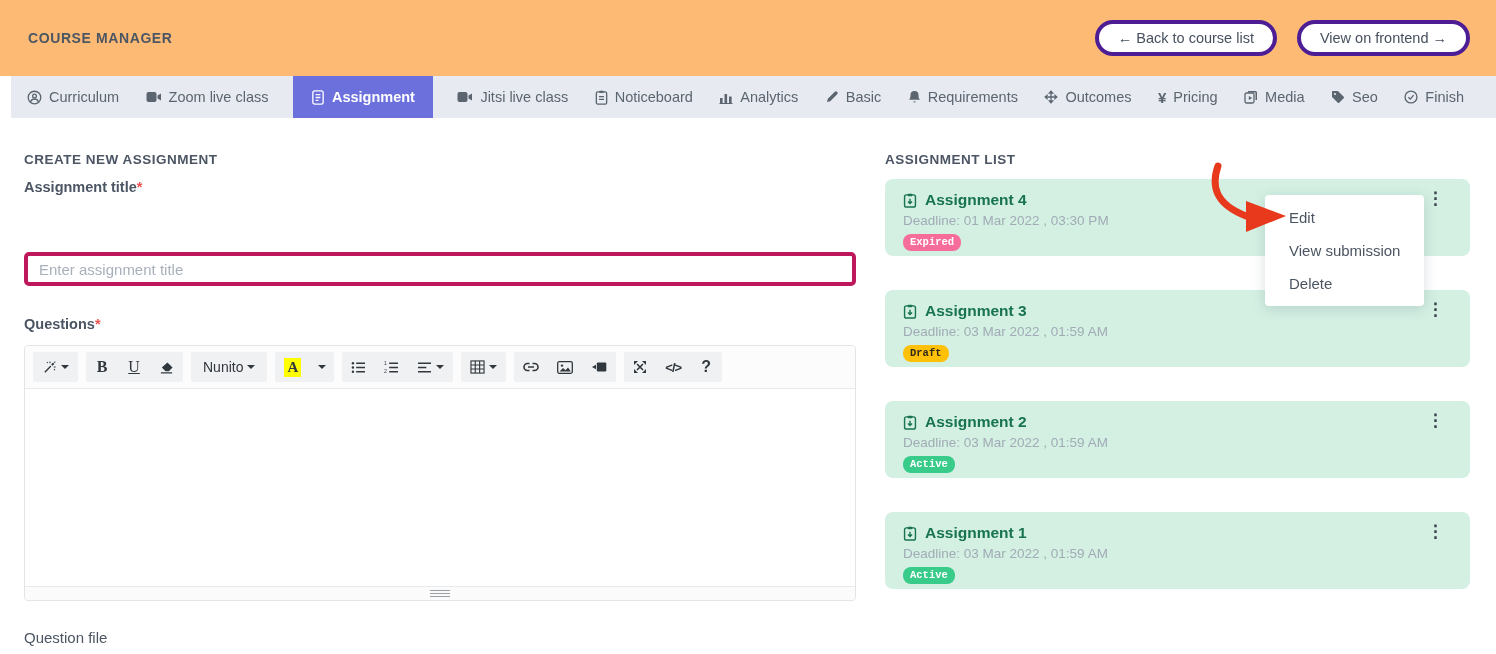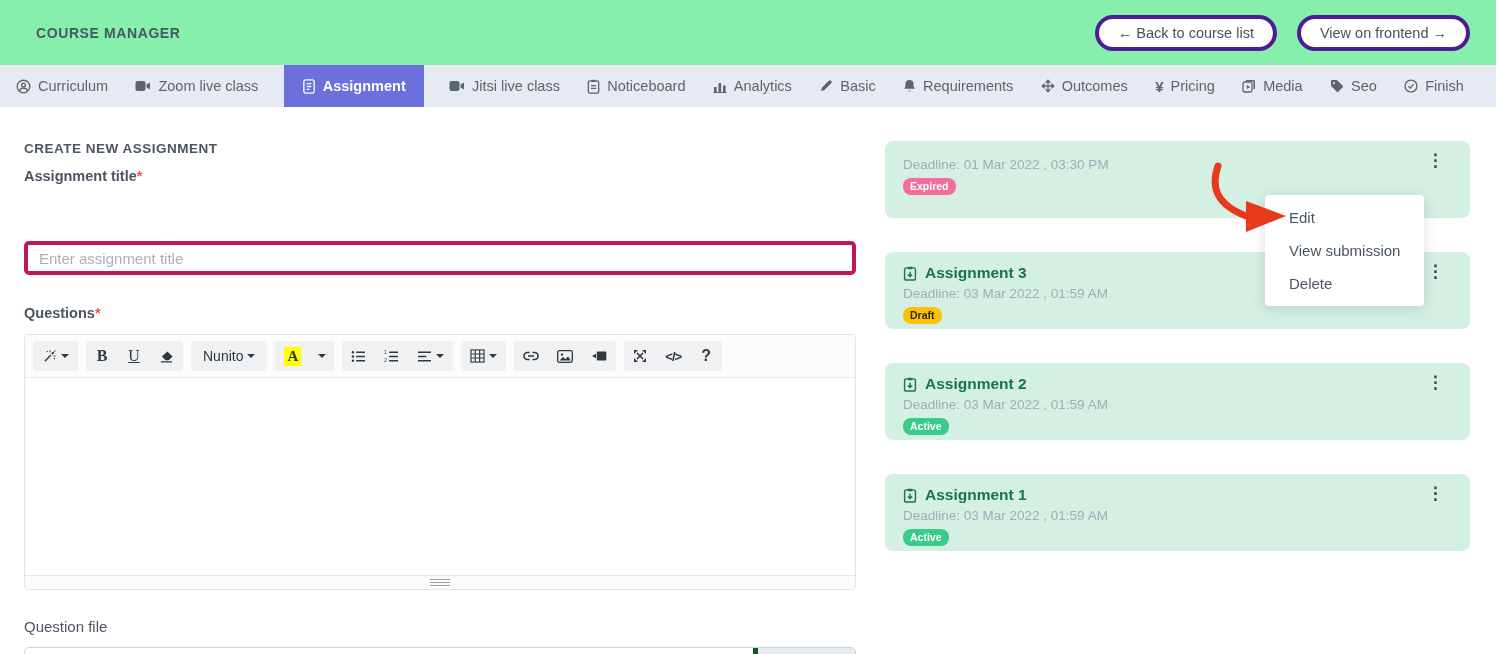--- a/index.html
+++ b/index.html
@@ -7,25 +7,25 @@
   body {
     font-family: "Liberation Sans", sans-serif;
     background: #ffffff;
     position: relative;
     overflow: hidden;
     color: #4b5563;
   }
 
   
   .header {
-    height: 65px;
-    display: flex;
-    align-items: center;
-    padding: 0 26px 0 36px;
-    background: #86efac;
+    height: 76px;
+    display: flex;
+    align-items: center;
+    padding: 0 26px 0 28px;
+    background: #fdba74;
   }
   .header-title {
     font-size: 14px;
     font-weight: bold;
     letter-spacing: .6px;
     color: #4b5663;
   }
   .header-actions { margin-left: auto; display: flex; gap: 20px; }
   .pill-btn {
     height: 36px;
@@ -43,20 +43,21 @@
   }
 
   
   .tabbar {
     height: 42px;
     background: #e7ebf1;
     display: flex;
     align-items: center;
     justify-content: space-between;
     padding: 0 30px 0 14px;
+    margin-left: 11px;
   }
   .tab {
     display: flex;
     align-items: center;
     gap: 7px;
     font-size: 14.5px;
     color: #5b6570;
     cursor: pointer;
     white-space: nowrap;
     height: 42px;
@@ -216,20 +217,21 @@
   .card-title svg { display: block; }
   .deadline { font-size: 13.5px; color: #a2abb5; margin-top: 4px; }
   .badge {
     display: inline-block;
     margin-top: 6px;
     font-size: 10.5px;
     font-weight: bold;
     padding: 3px 7px;
     border-radius: 8px;
     line-height: 1;
+    font-family: Liberation Mono, monospace;
   }
   .kebab {
     position: absolute;
     top: 11px;
     right: 26px;
     font-size: 17px;
     font-weight: bold;
     color: #39434e;
     cursor: pointer;
     line-height: 1;
@@ -552,22 +554,33 @@
     <div class="gap28"></div>
 
     <div class="plain-label">Question file</div>
     <div class="file-input">
       <div class="file-placeholder">Choose file</div>
       <div class="browse-btn">Browse</div>
     </div>
   </div>
 
   <div class="col-right">
+    <div class="section-title">ASSIGNMENT LIST</div>
 
     <div class="card">
+      <div class="card-title">
+        <span>
+            <svg width="14" height="15" viewBox="0 0 14 16" fill="none" stroke="#18734f" stroke-width="1.5">
+              <rect x="1.2" y="2" width="11.6" height="13" rx="2"></rect>
+              <rect x="4.4" y="0.8" width="5.2" height="2.6" rx="1" fill="#18734f" stroke="none"></rect>
+              <path d="M7 6v5M4.8 9 7 11.2 9.2 9"></path>
+            </svg>
+          </span>
+        <span>Assignment 4</span>
+      </div>
       <div class="deadline">Deadline: 01 Mar 2022 , 03:30 PM</div>
       <span class="badge" style="background-color: rgb(246, 109, 155); color: rgb(255, 255, 255);">Expired</span>
       <span class="kebab">⋮</span>
     </div>
 
     <div class="card">
       <div class="card-title">
         <span>
             <svg width="14" height="15" viewBox="0 0 14 16" fill="none" stroke="#18734f" stroke-width="1.5">
               <rect x="1.2" y="2" width="11.6" height="13" rx="2"></rect>

